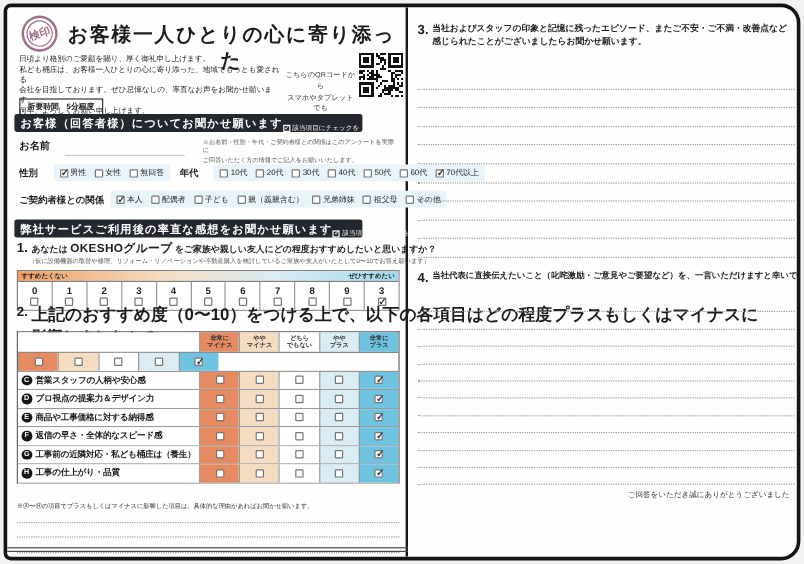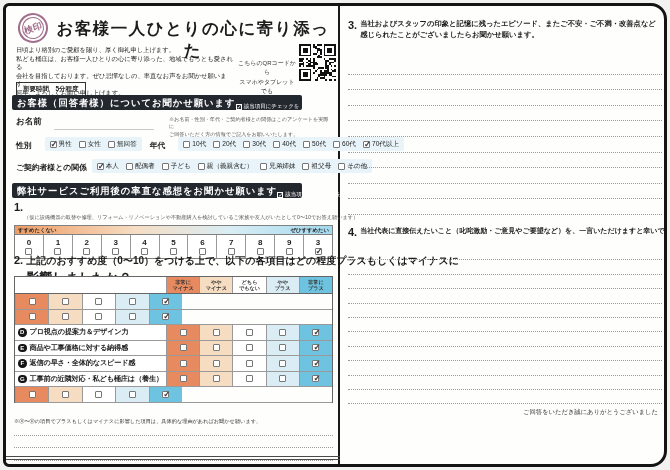--- a/index.html
+++ b/index.html
@@ -20,21 +20,21 @@
   .qr{position:absolute;left:293px;top:38px;width:37px;height:37px}
 
   .sec-head{position:absolute;left:6px;width:290px;height:15px;background:#23272e;color:#fff;display:flex;align-items:flex-end;justify-content:space-between;padding:0 5px;border-radius:2px}
   .sec-head .t{font-weight:bold;font-size:9.3px;letter-spacing:1px;white-space:nowrap}
   .badge{display:flex;align-items:center;gap:2px;font-size:5.5px;white-space:nowrap}
   .badge .bx{width:6px;height:6px;border:1px solid #fff;font-size:6px;line-height:5px;text-align:center;flex:none}
 
   .cb{display:inline-block;position:relative;width:7px;height:7px;border:1px solid #777;background:#fff;border-radius:1px;flex:none;vertical-align:middle}
   .cb.on::after{content:"✓";position:absolute;left:0;top:-3px;font-size:8.5px;color:#3a3a3a;font-weight:bold}
 
-  .row-flex{position:absolute;display:flex;align-items:flex-end}
+  .row-flex{position:absolute;display:flex;align-items:center}
   .flabel{font-weight:bold;font-size:7.8px;white-space:nowrap;margin-right:5px}
   .optgroup{display:flex;align-items:center;gap:7px;background:#e8f4f9;border-radius:2px;padding:2.5px 5px}
   .opt{display:flex;align-items:center;gap:2px;white-space:nowrap}
   .optlb{font-size:6.6px}
   .name-note{position:absolute;left:163px;top:110px;width:164px;font-size:5.1px;line-height:1.45;color:#555;white-space:pre-line}
   .name-line{position:absolute;left:48px;top:123px;width:100px;border-bottom:1px solid #c9c9c9;height:1px}
 
   .qline{position:absolute;left:8px;display:flex;align-items:baseline}
   .qnum{font-size:11px;font-weight:bold;margin-right:3px}
   .qtext{font-size:7.4px;font-weight:bold;white-space:nowrap}
@@ -326,20 +326,21 @@
     <div class="sec-head" style="top:177px">
       <span class="t">弊社サービスご利用後の率直な感想をお聞かせ願います</span>
       <span class="badge">
         <span class="bx">✓</span>
         <span>該当項目にチェックを</span>
       </span>
     </div>
 
     <div class="qline" style="top:195px">
       <span class="qnum">1.</span>
+      <span class="qtext"><span>あなたは</span><span class="brand">OKESHOグループ</span><span>をご家族や親しい友人にどの程度おすすめしたいと思いますか？</span></span>
     </div>
     <div class="subtext" style="top:208px">（仮に設備機器の取替や修理、リフォーム・リノベーションや不動産購入を検討しているご家族や友人がいたとして0〜10でお答え願います）</div>
 
     <div class="nps">
       <div class="nps-grad">
         <span>すすめたくない</span>
         <span>ぜひすすめたい</span>
       </div>
       <div class="nps-cells">
           <div class="nps-cell">
@@ -385,21 +386,21 @@
           <div class="nps-cell">
             <div class="nps-num">3</div>
             <span class="cb on"></span>
           </div>
         </div>
     </div>
 
     <div class="qline" style="top:248px;align-items:flex-start">
       <span class="qnum">2.</span>
       <span style="white-space:nowrap">
-        <span class="qtext" style="display:block;font-size:10px">上記のおすすめ度（0〜10）をつける上で、以下の各項目はどの程度プラスもしくはマイナスに</span>
+        <span class="qtext" style="display:block;font-size:14px">上記のおすすめ度（0〜10）をつける上で、以下の各項目はどの程度プラスもしくはマイナスに</span>
         <span style="display:block">
           <span class="qtext" style="font-size:13px">影響しましたか？</span>
           <span style="font-size:5.2px;color:#555">（評価できない項目や判断に迷う項目は「どちらでもない」にチェックを）</span>
         </span>
       </span>
     </div>
 
     <div class="rtable">
         <div class="trow thead">
           <div class="tlabel"></div>
@@ -435,20 +436,24 @@
             <span class="cb"></span>
           </div>
           <div class="tcell" style="background: rgb(218, 237, 245);">
             <span class="cb"></span>
           </div>
           <div class="tcell" style="background: rgb(110, 196, 224);">
             <span class="cb on"></span>
           </div>
         </div>
         <div class="trow">
+          <div class="tlabel">
+            <span class="circ">C</span>
+            <span class="rowtext">営業スタッフの人柄や安心感</span>
+          </div>
           <div class="tcell" style="background: rgb(231, 138, 95);">
             <span class="cb"></span>
           </div>
           <div class="tcell" style="background: rgb(246, 220, 193);">
             <span class="cb"></span>
           </div>
           <div class="tcell" style="background: rgb(255, 255, 255);">
             <span class="cb"></span>
           </div>
           <div class="tcell" style="background: rgb(218, 237, 245);">
@@ -536,20 +541,24 @@
             <span class="cb"></span>
           </div>
           <div class="tcell" style="background: rgb(218, 237, 245);">
             <span class="cb"></span>
           </div>
           <div class="tcell" style="background: rgb(110, 196, 224);">
             <span class="cb on"></span>
           </div>
         </div>
         <div class="trow">
+          <div class="tlabel">
+            <span class="circ">H</span>
+            <span class="rowtext">工事の仕上がり・品質</span>
+          </div>
           <div class="tcell" style="background: rgb(231, 138, 95);">
             <span class="cb"></span>
           </div>
           <div class="tcell" style="background: rgb(246, 220, 193);">
             <span class="cb"></span>
           </div>
           <div class="tcell" style="background: rgb(255, 255, 255);">
             <span class="cb"></span>
           </div>
           <div class="tcell" style="background: rgb(218, 237, 245);">

